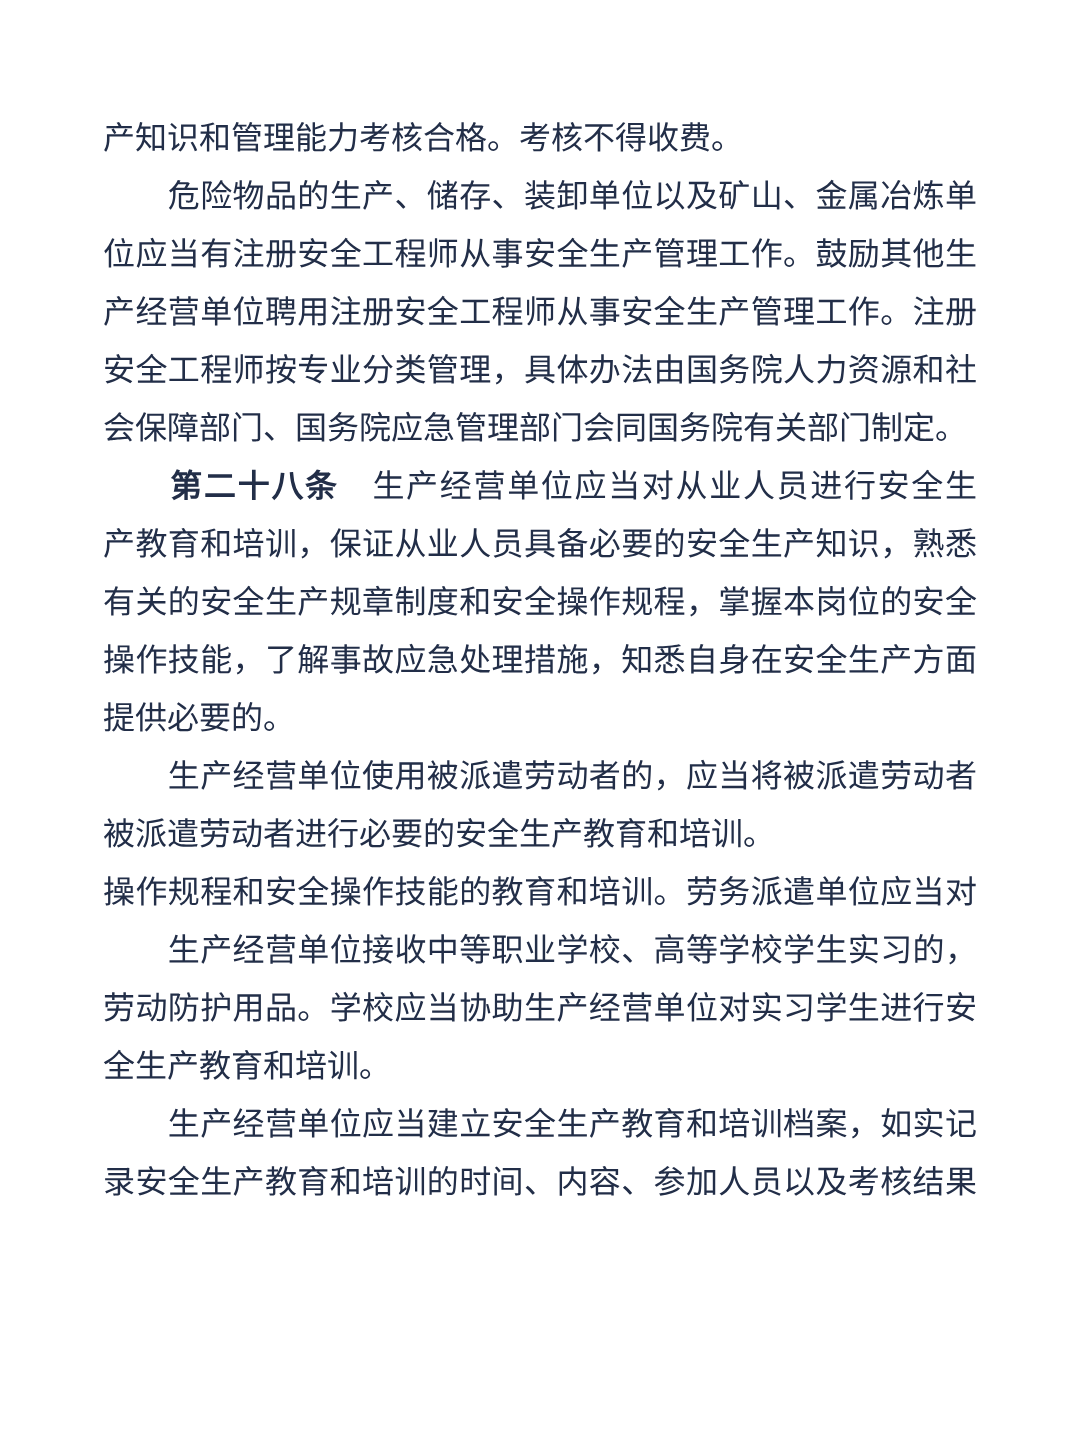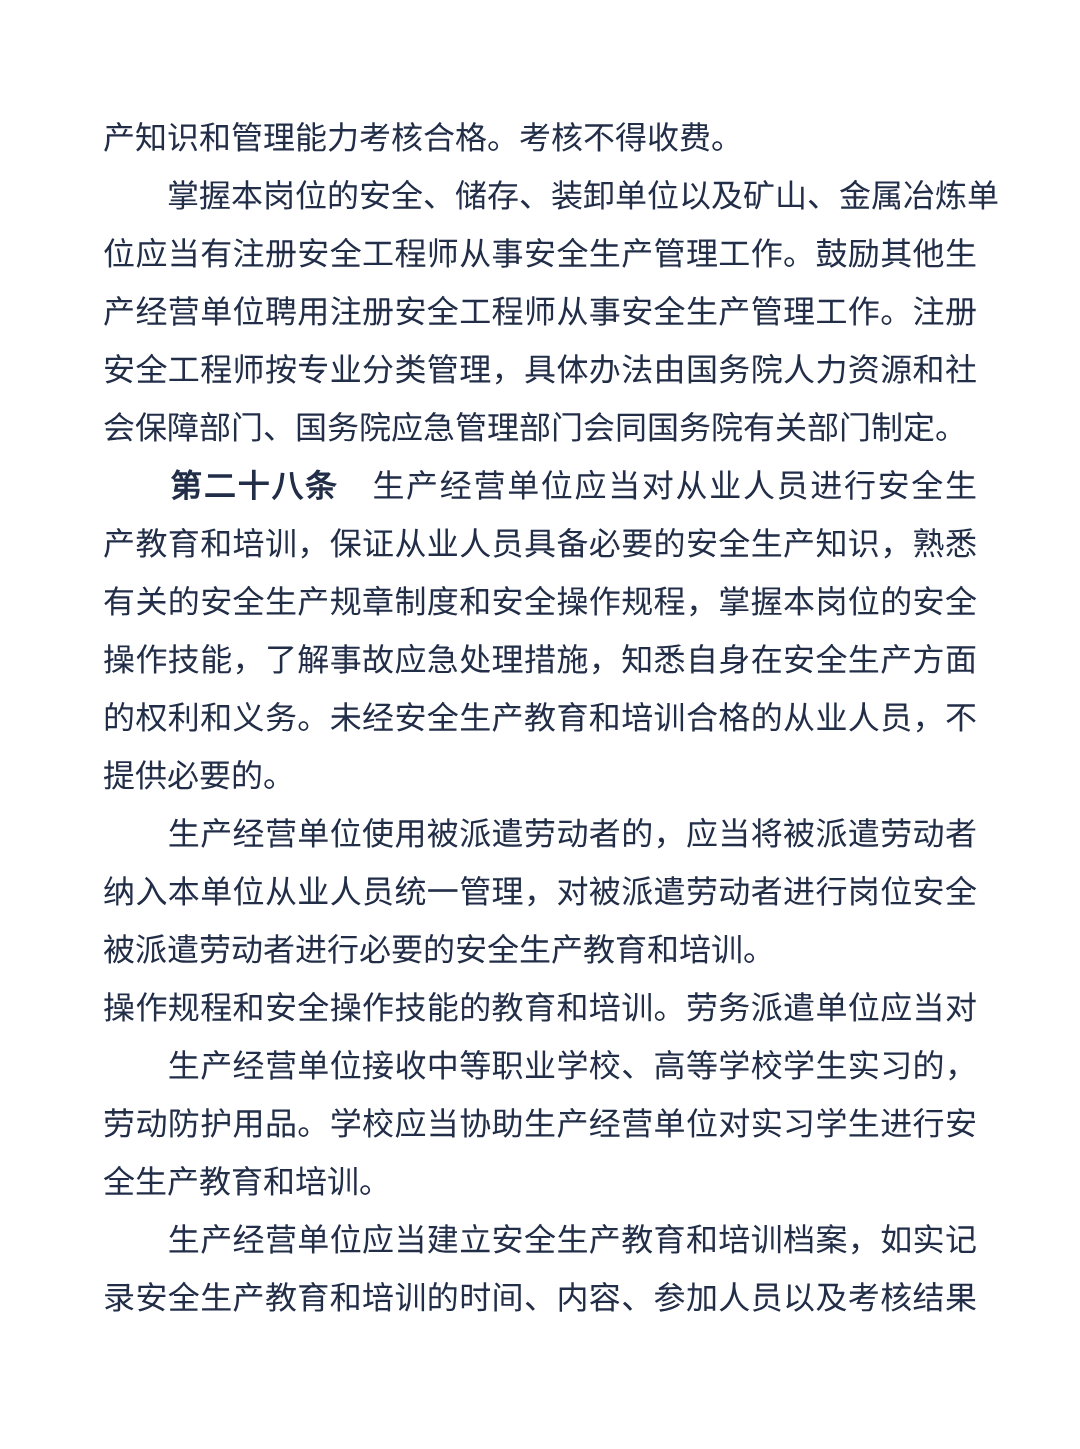--- a/index.html
+++ b/index.html
@@ -47,33 +47,31 @@
     font-family: Liberation Mono, monospace;
     font-weight: 700;
   }
 </style>
 </head>
 <body>
 
 <div class="page">
   <div class="doc-body">
       <div class="text-line para-end"><span class="seg">产知识和管理能力考核合格。考核不得收费。</span></div>
-      <div class="text-line"><span class="seg">　　掌握本岗位的安全、储存、装卸单位以及矿山、金属冶炼单</span></div>
+      <div class="text-line"><span class="seg">　　危险物品的生产、储存、装卸单位以及矿山、金属冶炼单</span></div>
       <div class="text-line"><span class="seg">位应当有注册安全工程师从事安全生产管理工作。鼓励其他生</span></div>
       <div class="text-line"><span class="seg">产经营单位聘用注册安全工程师从事安全生产管理工作。注册</span></div>
       <div class="text-line"><span class="seg">安全工程师按专业分类管理，具体办法由国务院人力资源和社</span></div>
       <div class="text-line para-end"><span class="seg">会保障部门、国务院应急管理部门会同国务院有关部门制定。</span></div>
       <div class="text-line"><span class="seg">　　</span><span class="seg bold">第二十八条</span><span class="seg">　生产经营单位应当对从业人员进行安全生</span></div>
       <div class="text-line"><span class="seg">产教育和培训，保证从业人员具备必要的安全生产知识，熟悉</span></div>
       <div class="text-line"><span class="seg">有关的安全生产规章制度和安全操作规程，掌握本岗位的安全</span></div>
       <div class="text-line"><span class="seg">操作技能，了解事故应急处理措施，知悉自身在安全生产方面</span></div>
-      <div class="text-line"><span class="seg">的权利和义务。未经安全生产教育和培训合格的从业人员，不</span></div>
       <div class="text-line para-end"><span class="seg">提供必要的。</span></div>
       <div class="text-line"><span class="seg">　　生产经营单位使用被派遣劳动者的，应当将被派遣劳动者</span></div>
-      <div class="text-line"><span class="seg">纳入本单位从业人员统一管理，对被派遣劳动者进行岗位安全</span></div>
       <div class="text-line para-end"><span class="seg">被派遣劳动者进行必要的安全生产教育和培训。</span></div>
       <div class="text-line"><span class="seg">操作规程和安全操作技能的教育和培训。劳务派遣单位应当对</span></div>
       <div class="text-line"><span class="seg">　　生产经营单位接收中等职业学校、高等学校学生实习的，</span></div>
       <div class="text-line"><span class="seg">劳动防护用品。学校应当协助生产经营单位对实习学生进行安</span></div>
       <div class="text-line para-end"><span class="seg">全生产教育和培训。</span></div>
       <div class="text-line"><span class="seg">　　生产经营单位应当建立安全生产教育和培训档案，如实记</span></div>
       <div class="text-line"><span class="seg">录安全生产教育和培训的时间、内容、参加人员以及考核结果</span></div>
     </div>
 </div>
 

